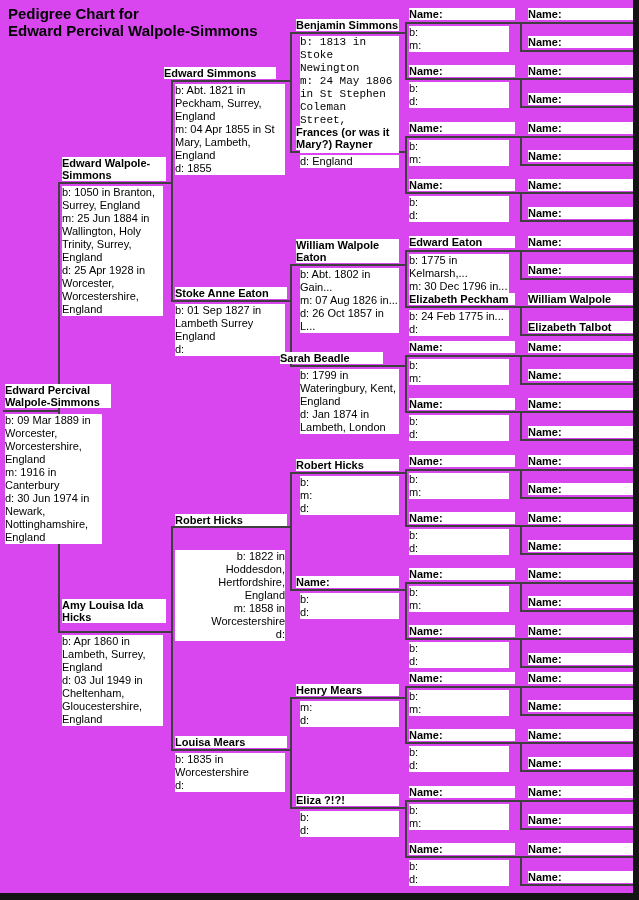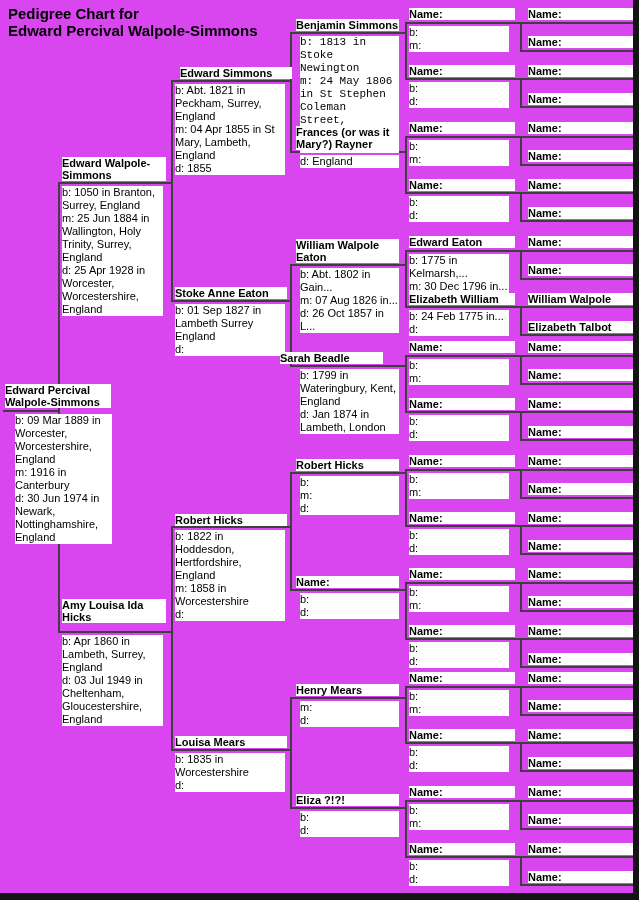--- a/index.html
+++ b/index.html
@@ -107,49 +107,49 @@
       <div class="line" style="left: 520px; top: 411px; width: 2px; height: 30px;"></div>
       <div class="line" style="left: 520px; top: 469px; width: 2px; height: 30px;"></div>
       <div class="line" style="left: 520px; top: 525px; width: 2px; height: 30px;"></div>
       <div class="line" style="left: 520px; top: 582px; width: 2px; height: 30px;"></div>
       <div class="line" style="left: 520px; top: 638px; width: 2px; height: 30px;"></div>
       <div class="line" style="left: 520px; top: 686px; width: 2px; height: 30px;"></div>
       <div class="line" style="left: 520px; top: 742px; width: 2px; height: 30px;"></div>
       <div class="line" style="left: 520px; top: 800px; width: 2px; height: 30px;"></div>
       <div class="line" style="left: 520px; top: 856px; width: 2px; height: 30px;"></div>
       <div class="person-name" style="left: 5px; top: 384px; width: 106px;">Edward Percival Walpole-Simmons</div>
-      <div class="person-details" style="left: 15px; top: 414px; width: 97px;">
+      <div class="person-details" style="left: 5px; top: 414px; width: 97px;">
         <div class="detail-line">b: 09 Mar 1889 in Worcester, Worcestershire, England</div>
         <div class="detail-line">m: 1916 in Canterbury</div>
         <div class="detail-line">d: 30 Jun 1974 in Newark, Nottinghamshire, England</div>
       </div>
       <div class="person-name" style="left: 62px; top: 157px; width: 104px;">Edward Walpole-Simmons</div>
       <div class="person-details" style="left: 62px; top: 186px; width: 101px;">
         <div class="detail-line">b: 1050 in Branton, Surrey, England</div>
         <div class="detail-line">m: 25 Jun 1884 in Wallington, Holy Trinity, Surrey, England</div>
         <div class="detail-line">d: 25 Apr 1928 in Worcester, Worcestershire, England</div>
       </div>
       <div class="person-name" style="left: 62px; top: 599px; width: 104px;">Amy Louisa Ida Hicks</div>
       <div class="person-details" style="left: 62px; top: 635px; width: 101px;">
         <div class="detail-line">b: Apr 1860 in Lambeth, Surrey, England</div>
         <div class="detail-line">d: 03 Jul 1949 in Cheltenham, Gloucestershire, England</div>
       </div>
-      <div class="person-name" style="left: 180px; top: 67px; width: 112px;">Edward Simmons</div>
+      <div class="person-name" style="left: 164px; top: 67px; width: 112px;">Edward Simmons</div>
       <div class="person-details" style="left: 175px; top: 84px; width: 110px;">
         <div class="detail-line">b: Abt. 1821 in Peckham, Surrey, England</div>
         <div class="detail-line">m: 04 Apr 1855 in St Mary, Lambeth, England</div>
         <div class="detail-line">d: 1855</div>
       </div>
       <div class="person-name" style="left: 175px; top: 287px; width: 112px;">Stoke Anne Eaton</div>
       <div class="person-details" style="left: 175px; top: 304px; width: 110px;">
         <div class="detail-line">b: 01 Sep 1827 in Lambeth Surrey England</div>
         <div class="detail-line">d:</div>
       </div>
       <div class="person-name" style="left: 175px; top: 514px; width: 112px;">Robert Hicks</div>
-      <div class="person-details" style="left: 175px; top: 530px; width: 110px;">
+      <div class="person-details" style="left: 175px; top: 550px; width: 110px; text-align: right;">
         <div class="detail-line">b: 1822 in Hoddesdon, Hertfordshire, England</div>
         <div class="detail-line">m: 1858 in Worcestershire</div>
         <div class="detail-line">d:</div>
       </div>
       <div class="person-name" style="left: 175px; top: 736px; width: 112px;">Louisa Mears</div>
       <div class="person-details" style="left: 175px; top: 753px; width: 110px;">
         <div class="detail-line">b: 1835 in Worcestershire</div>
         <div class="detail-line">d:</div>
       </div>
       <div class="person-name" style="left: 296px; top: 19px; width: 103px;">Benjamin Simmons</div>
@@ -212,21 +212,21 @@
       <div class="person-name" style="left: 409px; top: 179px; width: 106px;">Name:</div>
       <div class="person-details" style="left: 409px; top: 196px; width: 100px;">
         <div class="detail-line">b:</div>
         <div class="detail-line">d:</div>
       </div>
       <div class="person-name" style="left: 409px; top: 236px; width: 106px;">Edward Eaton</div>
       <div class="person-details" style="left: 409px; top: 254px; width: 100px;">
         <div class="detail-line">b: 1775 in Kelmarsh,...</div>
         <div class="detail-line">m: 30 Dec 1796 in...</div>
       </div>
-      <div class="person-name" style="left: 409px; top: 293px; width: 106px;">Elizabeth William</div>
+      <div class="person-name" style="left: 409px; top: 293px; width: 106px;">Elizabeth Peckham</div>
       <div class="person-details" style="left: 409px; top: 310px; width: 100px;">
         <div class="detail-line">b: 24 Feb 1775 in...</div>
         <div class="detail-line">d:</div>
       </div>
       <div class="person-name" style="left: 409px; top: 341px; width: 106px;">Name:</div>
       <div class="person-details" style="left: 409px; top: 359px; width: 100px;">
         <div class="detail-line">b:</div>
         <div class="detail-line">m:</div>
       </div>
       <div class="person-name" style="left: 409px; top: 398px; width: 106px;">Name:</div>

